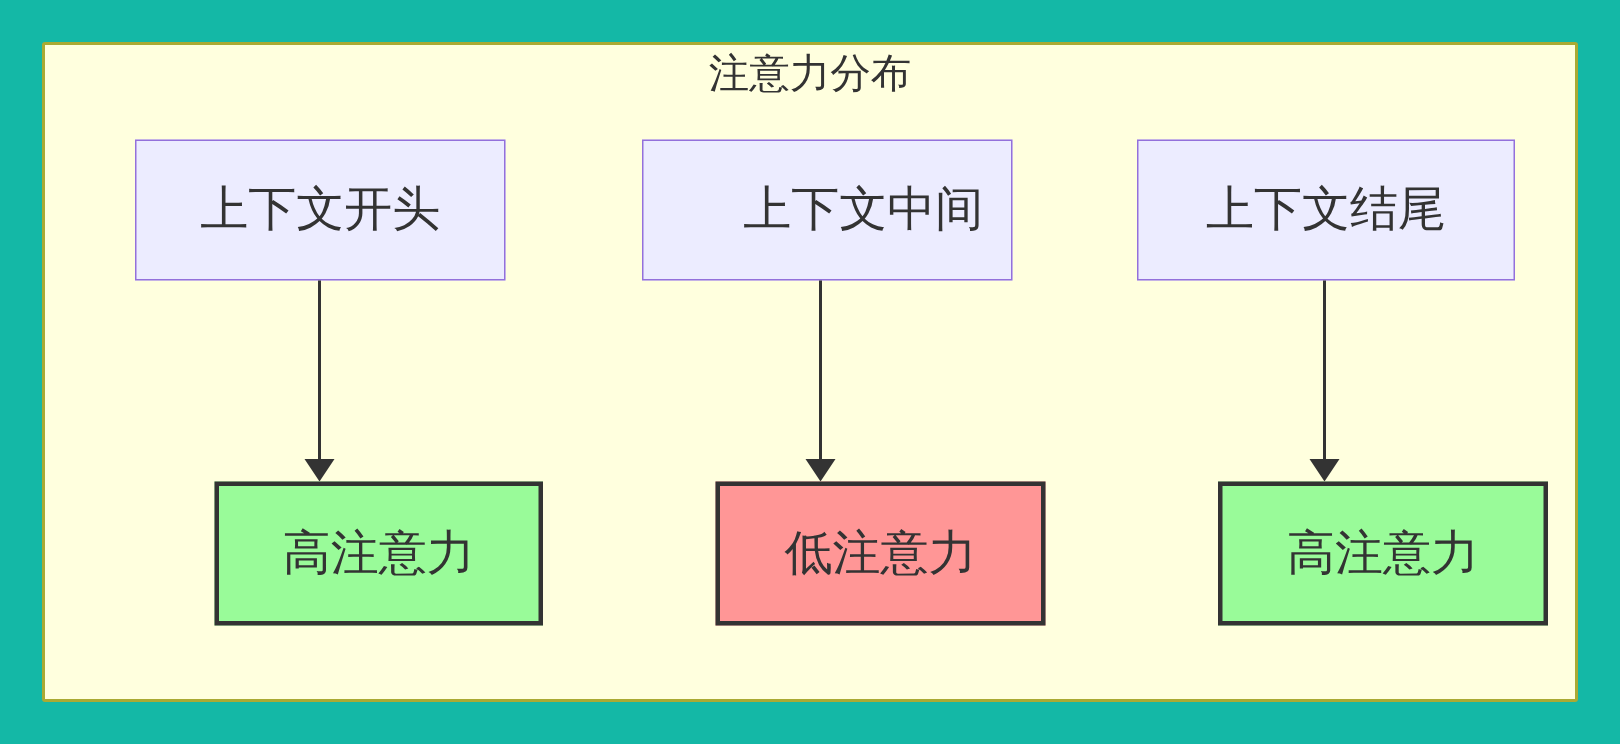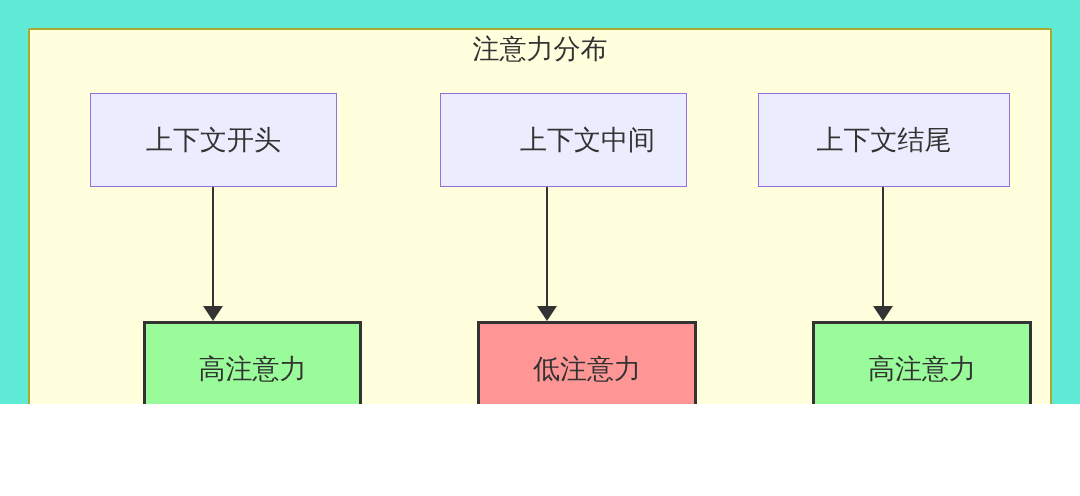--- a/index.html
+++ b/index.html
@@ -4,22 +4,22 @@
 <style>
   html, body {
     margin: 0;
     padding: 0;
     background: #ffffff;
     font-family: "Liberation Sans", "DejaVu Sans", sans-serif;
   }
   .canvas {
     position: relative;
     width: 1080px;
-    height: 404px;
-    background: #5eead4;
+    height: 496px;
+    background: #14b8a6;
     overflow: hidden;
   }
   .outer {
     position: absolute;
     left: 28px;
     top: 28px;
     width: 1024px;
     height: 440px;
     box-sizing: border-box;
     border: 2px solid #aaaa33;
@@ -36,38 +36,38 @@
     line-height: 32px;
     color: #333333;
     white-space: nowrap;
   }
   .node {
     position: absolute;
     box-sizing: border-box;
     display: flex;
     align-items: center;
     justify-content: center;
-    font-size: 27px;
+    font-size: 32px;
     color: #333333;
     white-space: nowrap;
   }
   .source-node {
     top: 93px;
     height: 94px;
     background: #ECECFF;
     border: 1.5px solid #9370DB;
   }
   .result-node {
     top: 321px;
     height: 96px;
     border: 3px solid #333333;
     margin-left: 40px;
   }
   .src-1 { left: 90px;  width: 247px; }
-  .src-2 { left: 440px; width: 247px; padding-left: 48px; }
+  .src-2 { left: 428px; width: 247px; padding-left: 48px; }
   .src-3 { left: 758px; width: 252px; }
   .res-1 { left: 103px; width: 219px; }
   .res-2 { left: 437px; width: 220px; }
   .res-3 { left: 772px; width: 220px; }
   .arrow {
     position: absolute;
     top: 187px;
     width: 20px;
     height: 134px;
     display: flex;

